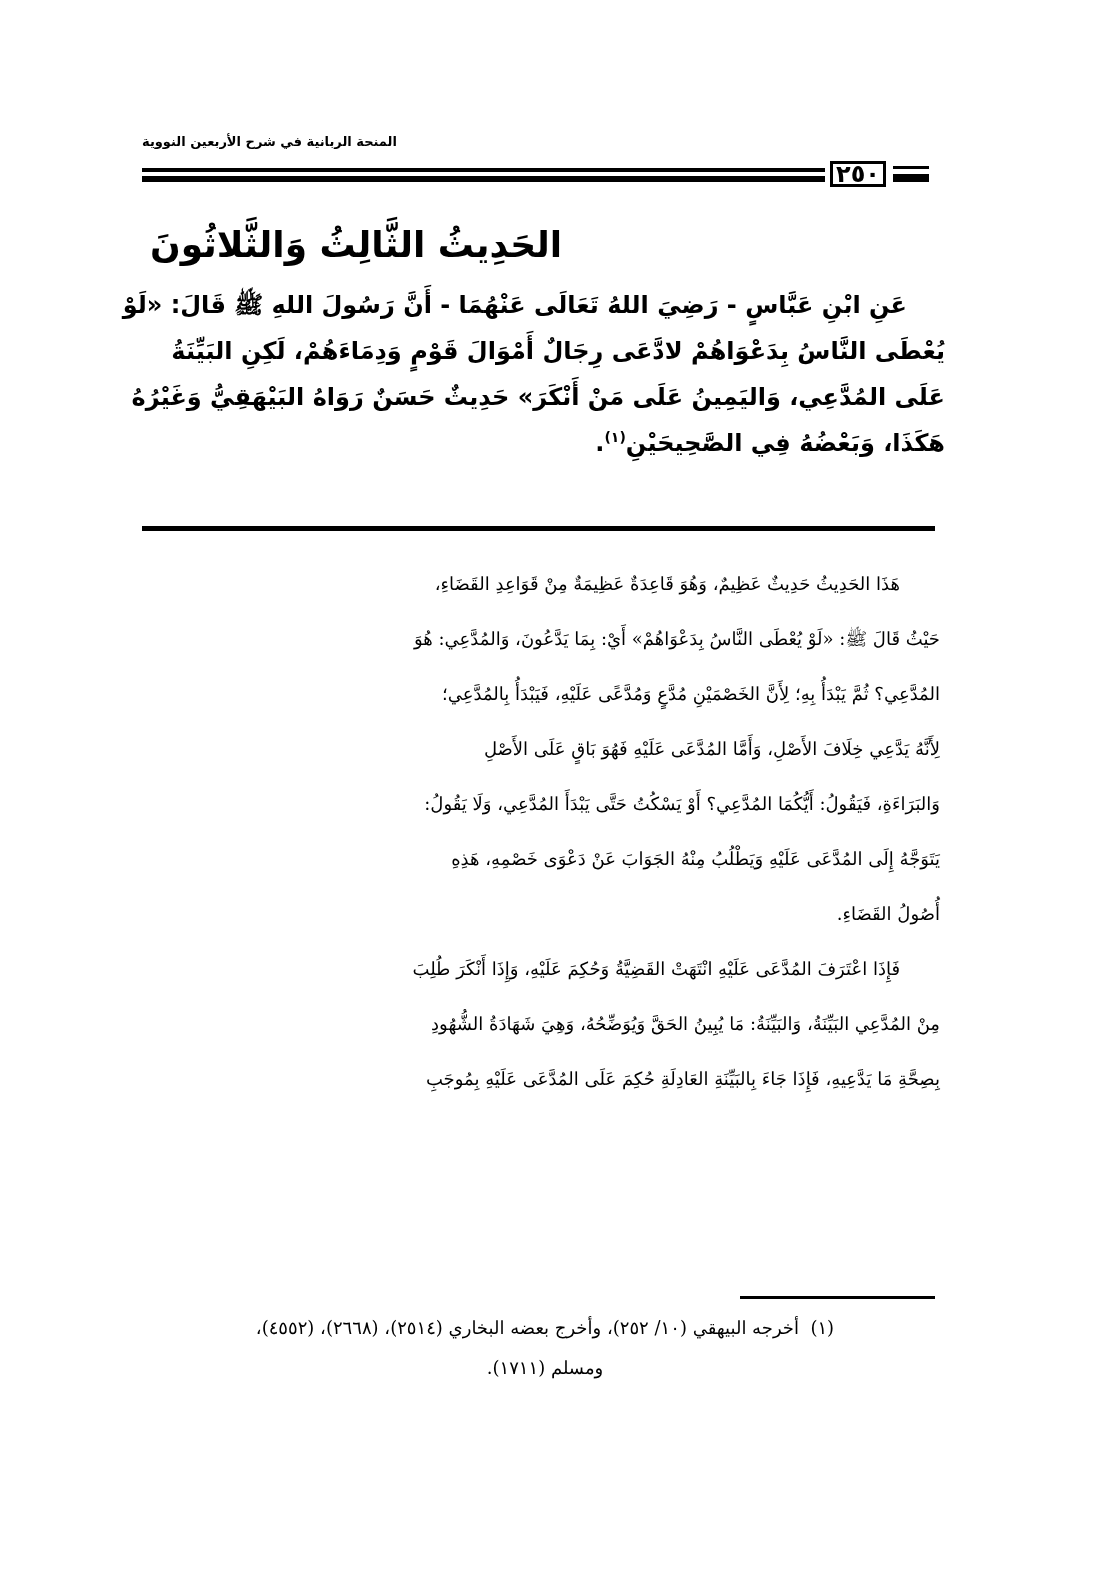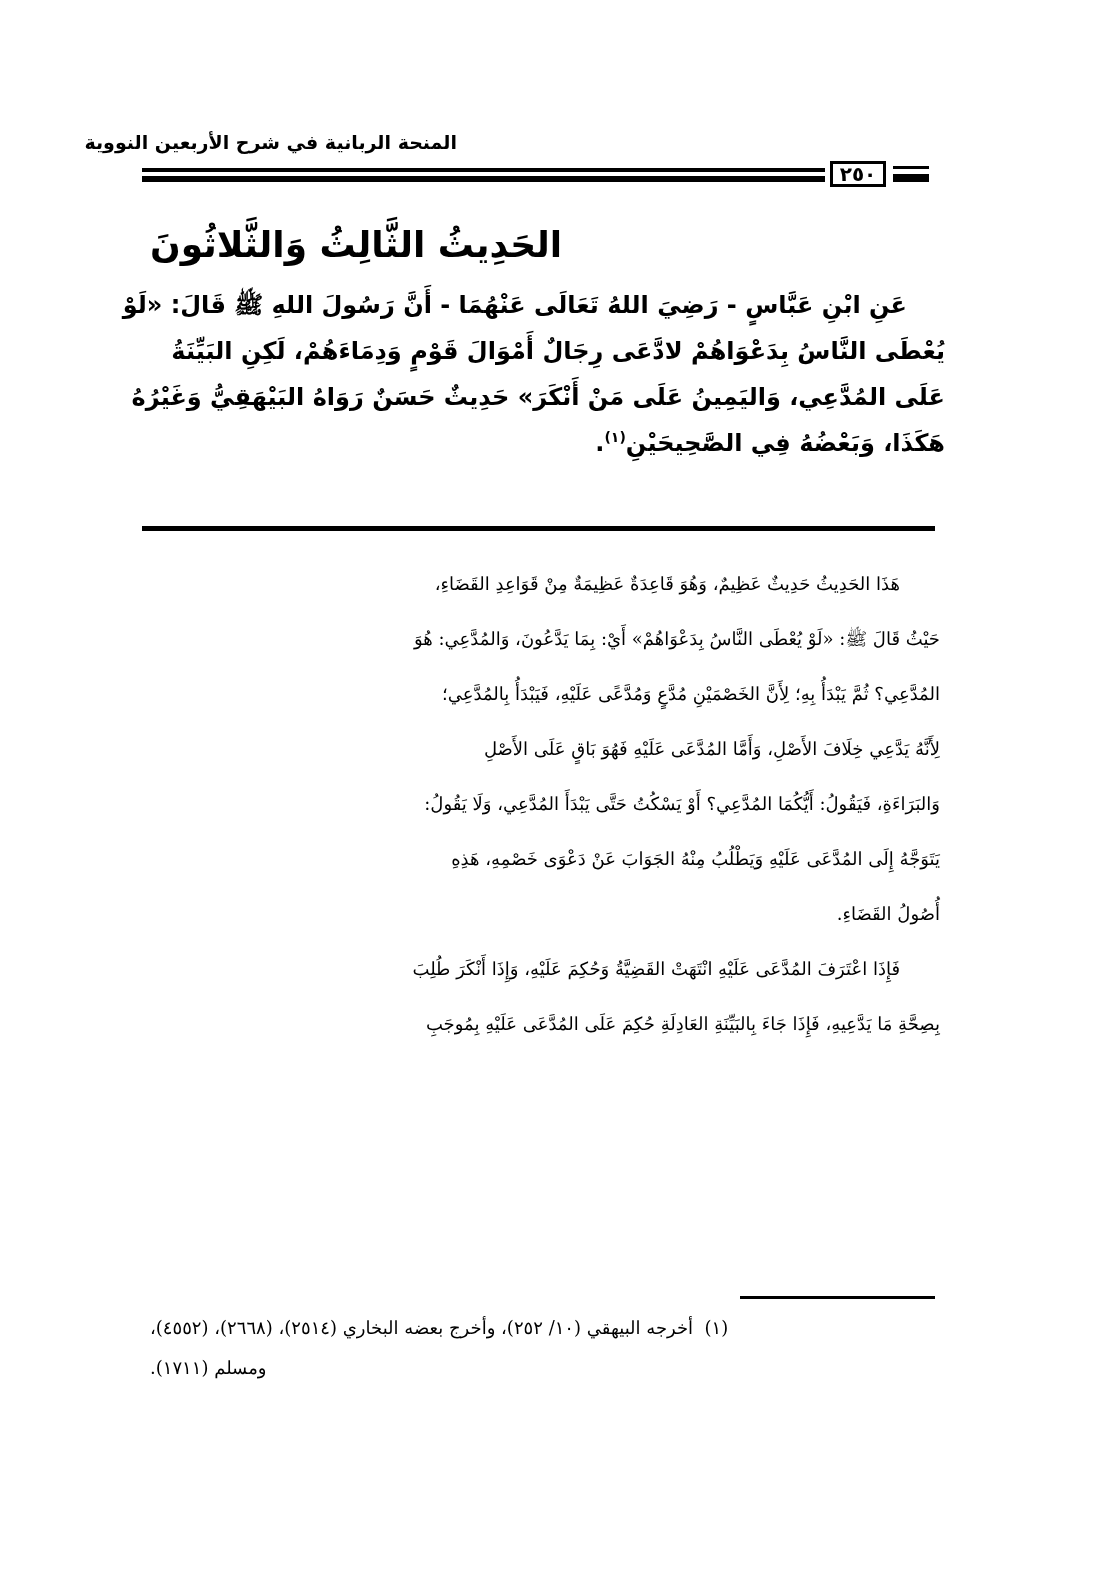--- a/index.html
+++ b/index.html
@@ -7,29 +7,29 @@
       width: 1101px; height: 1574px; position: relative; overflow: hidden;
       color: #000; font-family: "DejaVu Serif", serif;
     }
     .page { position: absolute; left: 0; top: 0; width: 1101px; height: 1574px; }
 
     
     .running-head {
       position: absolute; left: 142px; top: 128px; width: 315px;
       direction: rtl; text-align: left;
       font-family: "DejaVu Sans", sans-serif; font-weight: bold;
-      font-size: 19px; line-height: 28px; white-space: nowrap;
+      font-size: 13px; line-height: 28px; white-space: nowrap;
     }
     .head-rule-1 { position: absolute; left: 142px; top: 168px; width: 683px; height: 4px; background: #000; }
     .head-rule-2 { position: absolute; left: 142px; top: 176px; width: 683px; height: 6px; background: #000; }
     .page-num-box {
       position: absolute; left: 830px; top: 161px; width: 56px; height: 26px;
       border: 3px solid #000; box-sizing: border-box;
       font-family: "DejaVu Sans", sans-serif; font-weight: bold;
-      font-size: 20px; line-height: 20px; text-align: center; direction: rtl;
+      font-size: 24px; line-height: 20px; text-align: center; direction: rtl;
     }
     .num-rule-1 { position: absolute; left: 893px; top: 166px; width: 36px; height: 3px; background: #000; }
     .num-rule-2 { position: absolute; left: 893px; top: 174px; width: 36px; height: 8px; background: #000; }
 
     
     .hadith-title {
       position: absolute; left: 150px; top: 215px; width: 800px;
       text-align: left; direction: rtl;
       font-family: "DejaVu Sans", sans-serif; font-weight: bold;
       font-size: 36px; line-height: 60px;
@@ -57,21 +57,21 @@
     .commentary .line { display: block; white-space: nowrap; text-align: right; }
     .commentary .indent { padding-right: 40px; }
 
     
     .fn-rule { position: absolute; left: 740px; top: 1296px; width: 195px; height: 3px; background: #000; }
     .footnotes {
       position: absolute; left: 150px; top: 1308px; width: 790px;
       direction: rtl; font-family: "DejaVu Serif", serif;
       font-size: 18px; line-height: 40px;
     }
-    .footnotes .line { display: block; white-space: nowrap; text-align: left; }
+    .footnotes .line { display: block; white-space: nowrap; text-align: center; }
     .footnotes .cont { padding-right: 0; }
   </style>
 </head>
 <body>
 
 <div class="page">
 
   <div class="running-head">المنحة الربانية في شرح الأربعين النووية</div>
   <div class="head-rule-1"></div>
   <div class="head-rule-2"></div>
@@ -95,20 +95,21 @@
       <span class="line indent">هَذَا الحَدِيثُ حَدِيثٌ عَظِيمٌ، وَهُوَ قَاعِدَةٌ عَظِيمَةٌ مِنْ قَوَاعِدِ القَضَاءِ،</span>
       <span class="line">حَيْثُ قَالَ ﷺ: «لَوْ يُعْطَى النَّاسُ بِدَعْوَاهُمْ» أَيْ: بِمَا يَدَّعُونَ، وَالمُدَّعِي: هُوَ</span>
       <span class="line">المُدَّعِي؟ ثُمَّ يَبْدَأُ بِهِ؛ لِأَنَّ الخَصْمَيْنِ مُدَّعٍ وَمُدَّعًى عَلَيْهِ، فَيَبْدَأُ بِالمُدَّعِي؛</span>
       <span class="line">لِأَنَّهُ يَدَّعِي خِلَافَ الأَصْلِ، وَأَمَّا المُدَّعَى عَلَيْهِ فَهُوَ بَاقٍ عَلَى الأَصْلِ</span>
       <span class="line">وَالبَرَاءَةِ، فَيَقُولُ: أَيُّكُمَا المُدَّعِي؟ أَوْ يَسْكُتُ حَتَّى يَبْدَأَ المُدَّعِي، وَلَا يَقُولُ:</span>
       <span class="line">يَتَوَجَّهُ إِلَى المُدَّعَى عَلَيْهِ وَيَطْلُبُ مِنْهُ الجَوَابَ عَنْ دَعْوَى خَصْمِهِ، هَذِهِ</span>
       <span class="line">أُصُولُ القَضَاءِ.</span>
     </div>
     <div>
       <span class="line indent">فَإِذَا اعْتَرَفَ المُدَّعَى عَلَيْهِ انْتَهَتْ القَضِيَّةُ وَحُكِمَ عَلَيْهِ، وَإِذَا أَنْكَرَ طُلِبَ</span>
+      <span class="line">مِنْ المُدَّعِي البَيِّنَةُ، وَالبَيِّنَةُ: مَا يُبِينُ الحَقَّ وَيُوَضِّحُهُ، وَهِيَ شَهَادَةُ الشُّهُودِ</span>
       <span class="line">بِصِحَّةِ مَا يَدَّعِيهِ، فَإِذَا جَاءَ بِالبَيِّنَةِ العَادِلَةِ حُكِمَ عَلَى المُدَّعَى عَلَيْهِ بِمُوجَبِ</span>
     </div>
   </div>
 
   <div class="fn-rule"></div>
 
   <div class="footnotes">
     <span class="line"><span>(١)</span>&nbsp;&nbsp;<span>أخرجه البيهقي (١٠/ ٢٥٢)، وأخرج بعضه البخاري (٢٥١٤)، (٢٦٦٨)، (٤٥٥٢)،</span></span>
     <span class="line cont">ومسلم (١٧١١).</span>
   </div>

